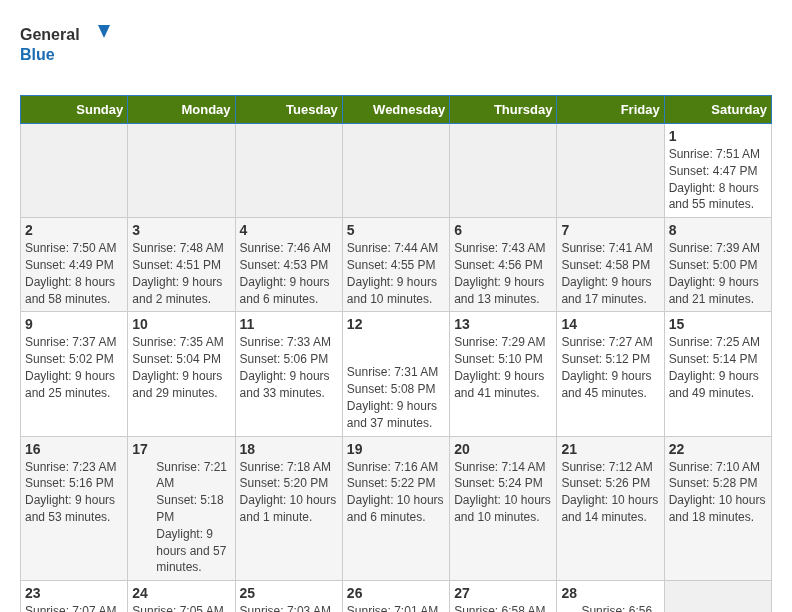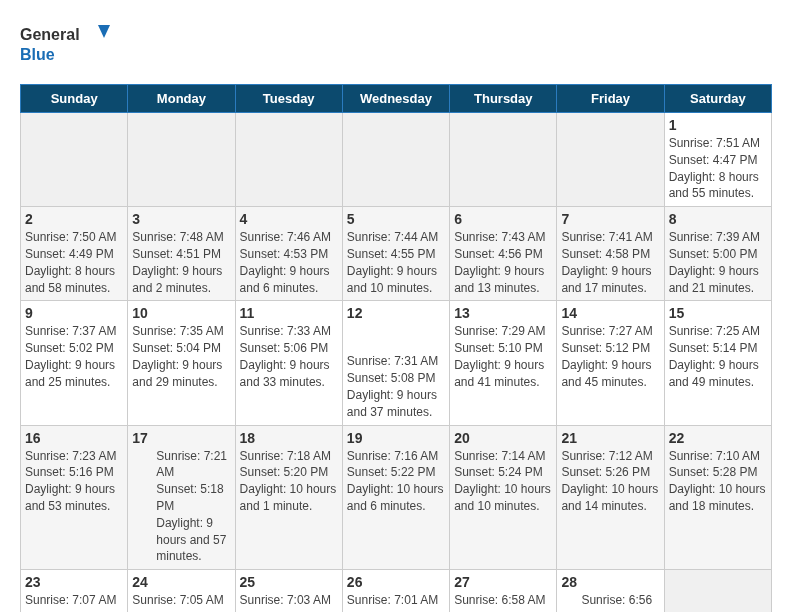--- a/index.html
+++ b/index.html
@@ -7,21 +7,21 @@
       font-family: Arial, sans-serif;
       background: #fff;
       width: 792px;
       min-height: 612px;
       padding: 20px;
     }
     .header {
       display: flex;
       justify-content: space-between;
       align-items: flex-end;
-      margin-bottom: 14px;
+      margin-bottom: 25px;
     }
     .logo {
       display: flex;
       align-items: center;
     }
     .title-block {
       text-align: right;
     }
     .month-title {
       font-size: 36px;
@@ -31,24 +31,24 @@
     .location {
       font-size: 16px;
       color: #555;
     }
     table {
       width: 100%;
       border-collapse: collapse;
       font-size: 11px;
     }
     thead th {
-      background-color: #0c4a6e;
+      background-color: #4d7c0f;
       color: #fff;
       padding: 6px 4px;
-      text-align: center;
+      text-align: right;
       font-size: 13px;
       font-weight: bold;
       border: 1px solid #2a7bbf;
     }
     tbody td {
       border: 1px solid #ccc;
       vertical-align: top;
       padding: 4px;
       height: 88px;
       width: 14.28%;

